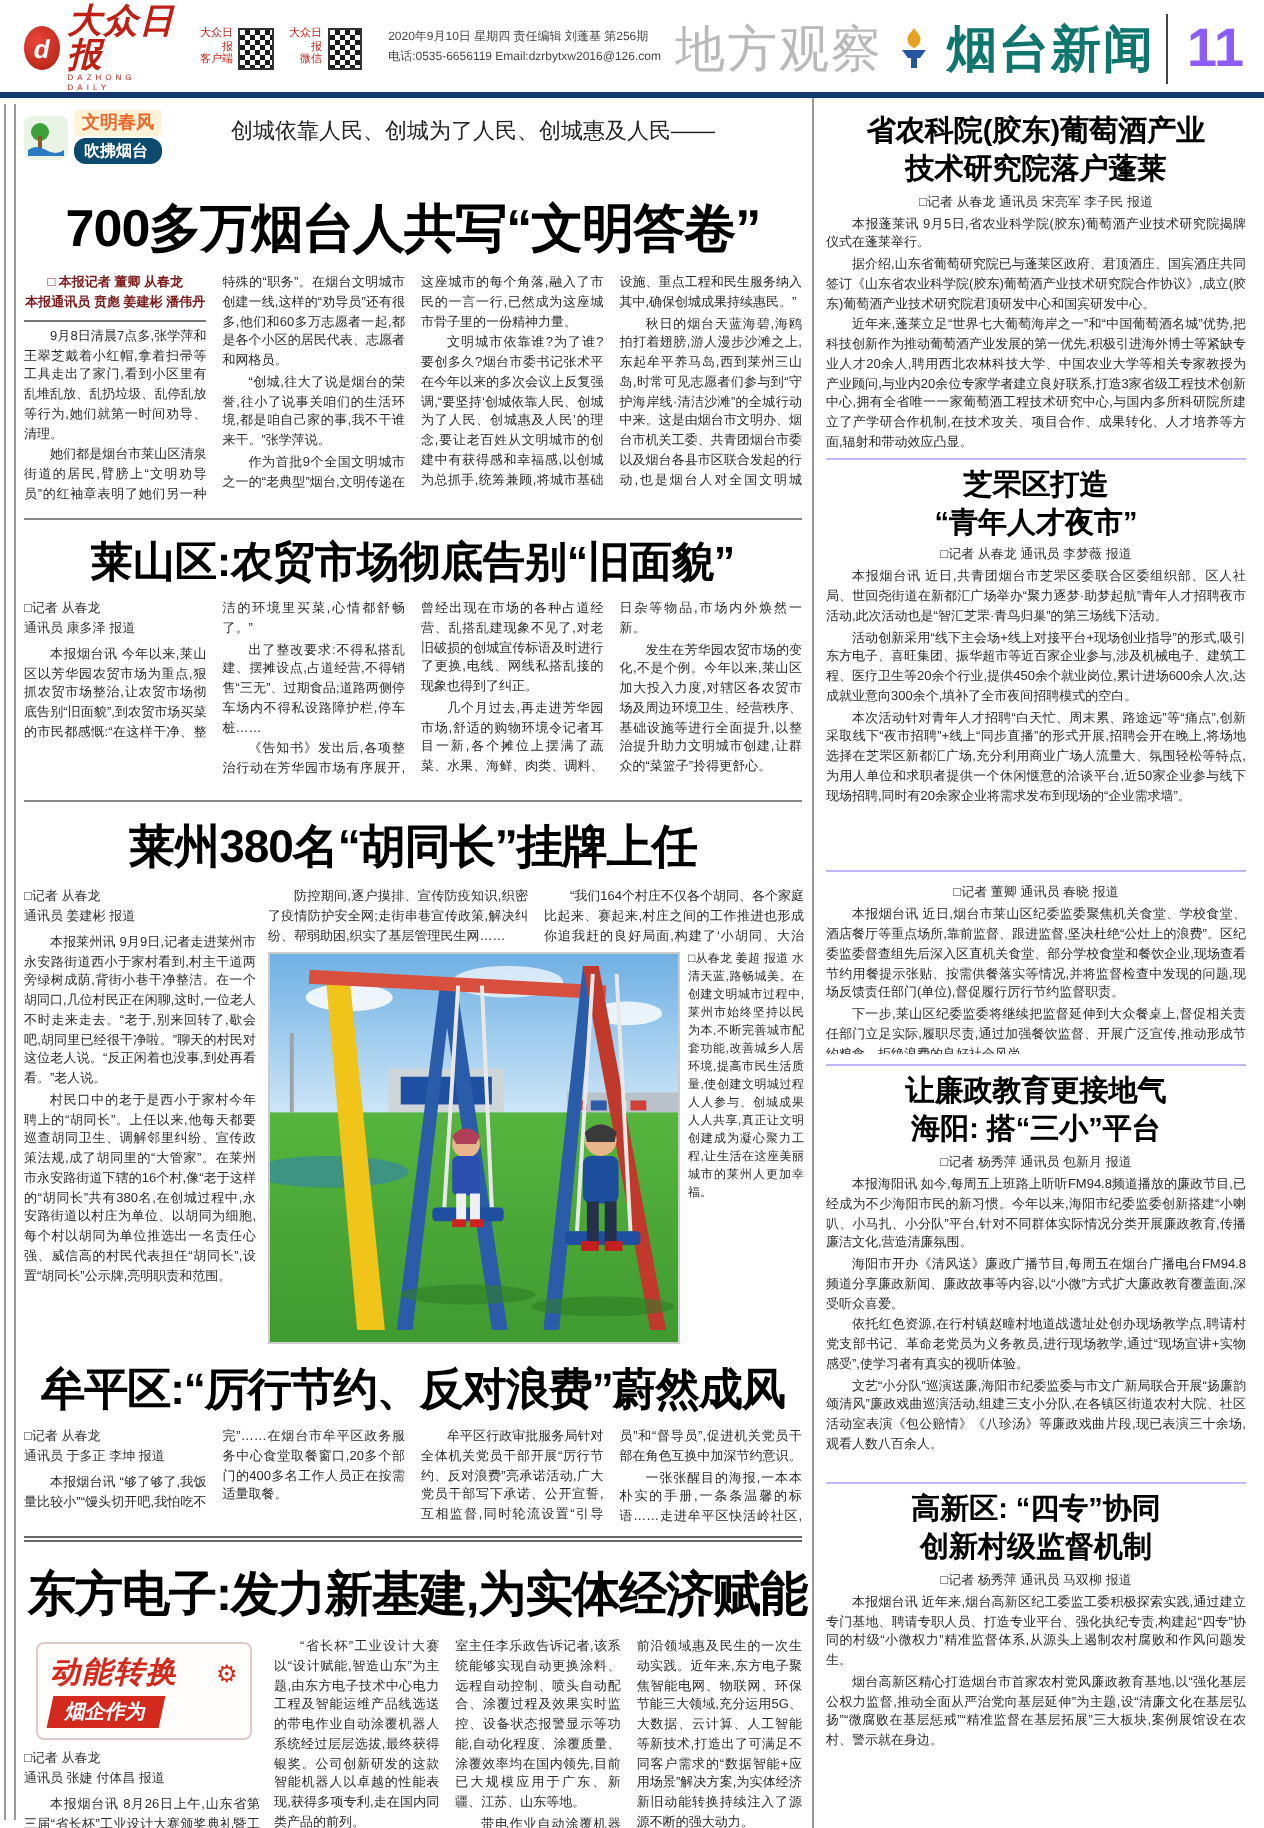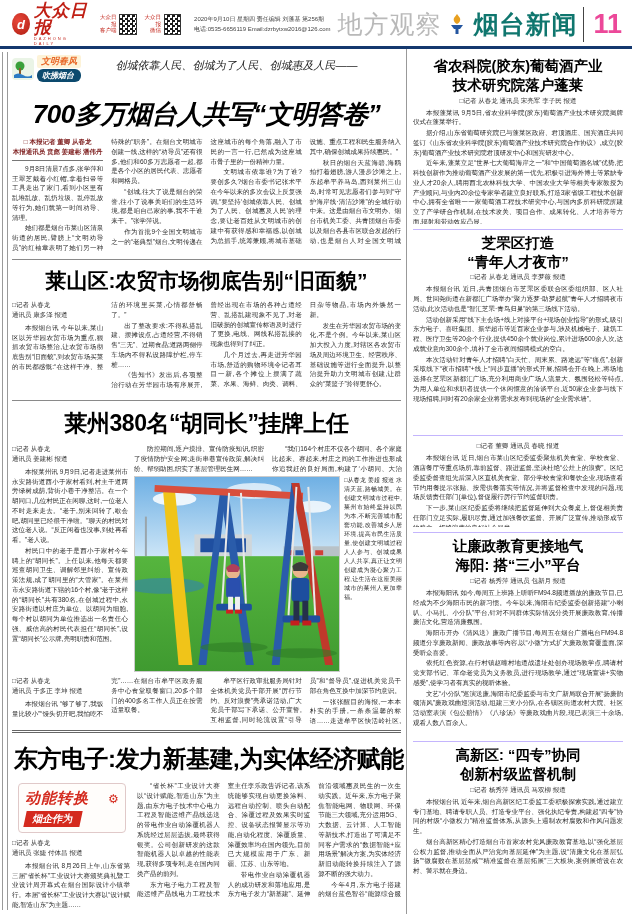--- a/index.html
+++ b/index.html
@@ -16,36 +16,36 @@
   .m-text { color:#c01f14; font-weight:bold; font-style:italic; font-size:17px; letter-spacing:1px; line-height:1; }
   .m-sub { color:#c01f14; font-size:4px; letter-spacing:2px; }
   .qr-group { display:flex; align-items:center; gap:3px; }
   .qr-label { font-size:5.5px; color:#c01f14; text-align:right; line-height:1.25; }
   .qr { width:21px; height:21px; border:1px solid #333;
         background: repeating-conic-gradient(#1a1a1a 0% 25%, #ffffff 0% 50%) 0 0/5px 5px; }
   .head-info { margin-left:6px; font-size:6px; color:#444; line-height:1.7; white-space:nowrap; }
   .head-right { margin-left:auto; display:flex; align-items:center; gap:6px;text-align:right; }
   .sec-gray { font-size:25px; color:#b9b9b9; letter-spacing:1px; white-space:nowrap; }
   .sec-black { font-size:25px; color:#0f766e; font-weight:bold; letter-spacing:1px; white-space:nowrap; }
-  .page-num { border-left:1.5px solid #444; padding:2px 4px 2px 9px; font-size:27px; font-weight:bold; color:#ec4899; }
+  .page-num { border-left:1.5px solid #444; padding:2px 4px 2px 9px; font-size:27px; font-weight:bold; color:#8b5cf6; }
   .navy-rule { height:3px; background:#14386e; }
 
   
   .content { display:flex; padding-left:12px; }
   .main { width:394px; padding:4px 5px 0 0; }
   .sidebar { width:221px; border-left:1px solid #999; padding:4px 4px 0 6px; }
 
   .hr1 { border:none; border-top:1px solid #8a8a8a; margin:4px 0; }
   .hr2 { border:none; border-top:3px double #666; margin:4px 0; }
 
   .byline { font-size:6.5px; color:#7d1d1d; font-weight:bold; line-height:1.6; }
   .body-text p { font-size:6.5px; line-height:1.5; text-align:justify; text-indent:2em; color:#2b2b2b; margin:0 0 1px; }
 
   
-  .a1-head { position:relative; padding-top:2px;font-style:italic; }
+  .a1-head { position:relative; padding-top:2px; }
   .badge { position:absolute; left:0; top:2px; display:flex; align-items:center; gap:3px; }
   .badge svg { display:block; }
   .badge-txt { display:flex; flex-direction:column; gap:1px; }
   .badge-l1 { font-size:9px; font-weight:bold; color:#e8692a; background:#fdf3d8; padding:0 4px; border-radius:2px; }
   .badge-l2 { font-size:8px; font-weight:bold; color:#fff; background:#0c4a6e; padding:1px 5px; border-radius:6px; }
   .overline { text-align:center; font-size:11px; color:#222; padding:3px 0 2px 60px; }
   .a1-title { text-align:center; font-size:26px; font-weight:bold; color:#000; letter-spacing:-0.5px; padding:2px 0 5px;margin-top:20px; }
   .a1-byline { text-align:center; border-bottom:1px solid #777; padding-bottom:2px; margin-bottom:3px; }
   .cols4 { columns:4; column-gap:8px; overflow:hidden; }
   .a1-body { height:118px; }
@@ -254,20 +254,21 @@
               <rect x="157" y="145" width="9" height="5" fill="#c41e1e"></rect>
                 <rect x="169" y="145" width="9" height="5" fill="#c41e1e"></rect>
               <ellipse cx="100" cy="172" rx="34" ry="5" fill="#2f7d24" opacity="0.6"></ellipse>
               <ellipse cx="168" cy="178" rx="36" ry="5" fill="#2f7d24" opacity="0.6"></ellipse>
             </svg>
             <div class="caption">□从春龙 姜超 报道 水清天蓝,路畅城美。在创建文明城市过程中,莱州市始终坚持以民为本,不断完善城市配套功能,改善城乡人居环境,提高市民生活质量,使创建文明城过程人人参与、创城成果人人共享,真正让文明创建成为凝心聚力工程,让生活在这座美丽城市的莱州人更加幸福。</div>
           </div>
         </div>
       </div>
 
+      <div class="mu-title">牟平区:“厉行节约、反对浪费”蔚然成风</div>
       <div class="cols4 mu-body body-text">
         <div class="small-byline">
           <div>□记者 从春龙</div>
           <div>通讯员 于多正 李坤 报道</div>
         </div>
         <div>
             <p>本报烟台讯 “够了够了,我饭量比较小”“馒头切开吧,我怕吃不完”……在烟台市牟平区政务服务中心食堂取餐窗口,20多个部门的400多名工作人员正在按需适量取餐。</p>
             <p>牟平区行政审批服务局针对全体机关党员干部开展“厉行节约、反对浪费”亮承诺活动,广大党员干部写下承诺、公开宣誓,互相监督,同时轮流设置“引导员”和“督导员”,促进机关党员干部在角色互换中加深节约意识。</p>
             <p>一张张醒目的海报,一本本朴实的手册,一条条温馨的标语……走进牟平区快活岭社区,社区党委整合“双报到”部门党组织、小区党支部、社区党员志愿者等多方力量开展了“拒绝‘剩’宴我先行”主题活动,在商业综合体张贴宣传海报,在餐馆发放“适量定餐·拒绝剩餐”桌牌,在街头巷尾对餐饮商户发放宣传单页,在居民小区开展签名倡议活动,在幼儿园开展“培养节约好习惯”活动……</p>
           </div>

